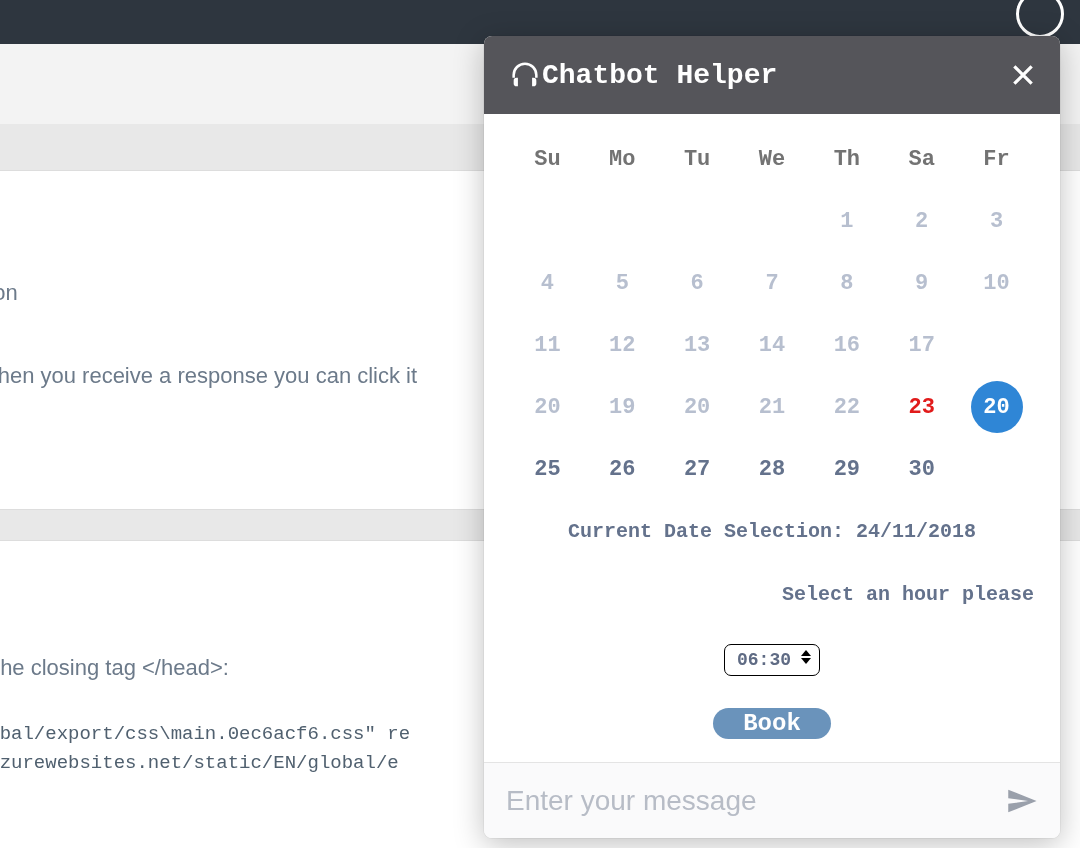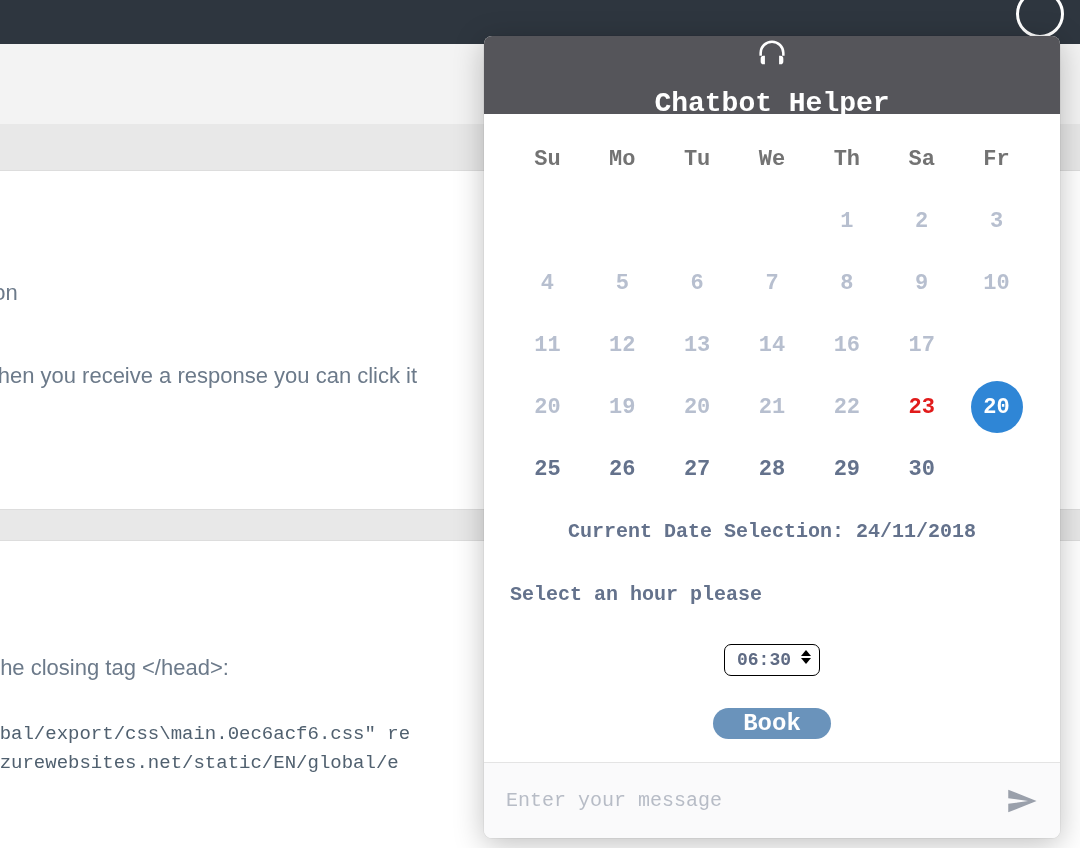--- a/index.html
+++ b/index.html
@@ -32,22 +32,22 @@
 
   
   .chat {
     position: absolute; top: 36px; right: 20px; width: 576px; height: 802px;
     background: #fff; border-radius: 8px;
     box-shadow: 0 6px 30px rgba(0,0,0,.25), 0 0 0 1px rgba(0,0,0,.04);
     display: flex; flex-direction: column; overflow: hidden;
   }
   .chat-header {
     background: #55555a; color: #fff; height: 78px;
-    display: flex; align-items: center; gap: 18px; padding: 0 24px;
-    font-family: "Courier New", monospace; font-weight: 700; font-size: 28px; flex-direction: column;
+    display: flex; align-items: center; padding: 0 24px;
+    font-family: "Courier New", monospace; font-weight: 700; font-size: 28px;
   }
   .headphones-icon svg { width: 34px; height: 34px; display: block; }
   .chat-title { flex: 1; }
   .close-x svg { width: 26px; height: 26px; display: block; stroke: #fff; stroke-width: 3; }
   .close-x { cursor: pointer; }
 
   .chat-body {
     flex: 1; overflow: hidden; padding: 14px 26px 0 26px;
     font-family: "Courier New", monospace; color: #5f6b84; font-weight: 700;
   }
@@ -66,21 +66,21 @@
   .cal-cell.selected {
     position: relative; color: #fff;
   }
   .cal-cell.selected::before {
     content: ""; position: absolute; width: 52px; height: 52px; border-radius: 50%;
     background: #2f86d6; z-index: 0;
   }
   .cal-cell.selected span { position: relative; z-index: 1; }
 
   .status-line { text-align: center; margin-top: 20px; font-size: 20px; color: #64728c; }
-  .prompt-line { text-align: left; margin-top: 40px; font-size: 20px; color: #64728c; }
+  .prompt-line { text-align: right; margin-top: 40px; font-size: 20px; color: #64728c; }
 
   .time-select-wrap { display: flex; justify-content: center; margin-top: 38px; }
   .time-select {
     font-family: "Courier New", monospace; font-weight: 700; font-size: 18px;
     padding: 5px 8px 5px 12px; border: 1.5px solid #000; border-radius: 7px;
     display: inline-flex; align-items: flex-start; gap: 10px; background:#fff;
   }
   .stepper {
     width: 10px; display: inline-flex; flex-direction: column; align-items: center;
     line-height: 0;
@@ -95,21 +95,21 @@
     cursor: pointer;
   }
 
   
   .chat-footer {
     height: 76px; border-top: 1px solid #e4e4e4; background: #fafafb;
     display: flex; align-items: center; padding: 0 22px; gap: 12px;
   }
   .msg-input {
     flex: 1; border: none; outline: none; background: transparent;
-    font-family: Liberation Mono, monospace; font-size: 20px; color: #333;
+    font-family: Liberation Sans, sans-serif; font-size: 28px; color: #333;
   }
   .msg-input::placeholder { color: #b7bcc6; }
   .send-icon svg { width: 34px; height: 34px; display:block; fill: #9aa0ab; }
   .send-icon { cursor: pointer; }
 </style>
 </head>
 <body>
 
 <div class="topbar">
   <div class="avatar-circle"></div>

